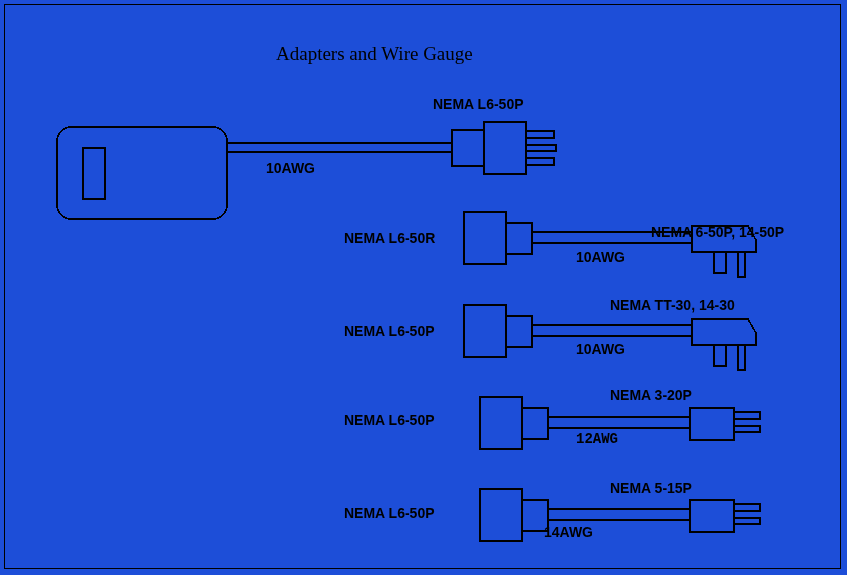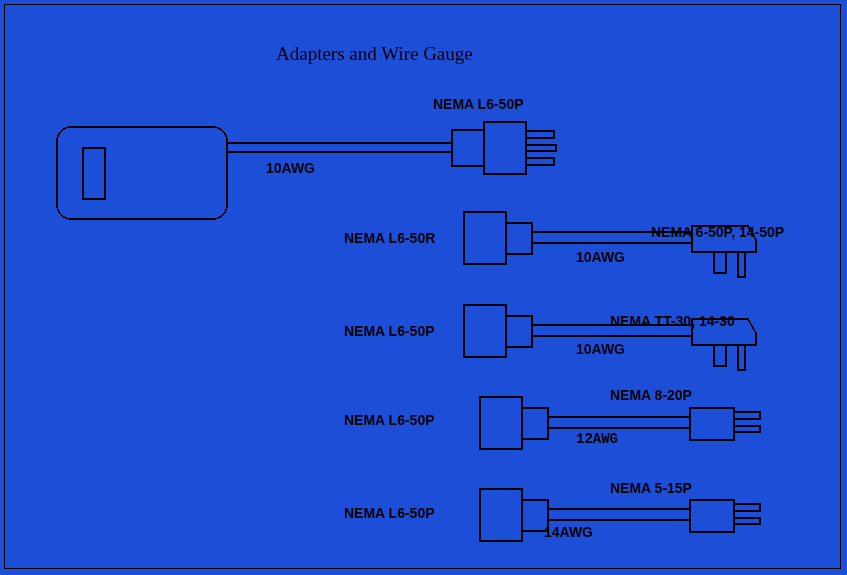--- a/index.html
+++ b/index.html
@@ -148,24 +148,24 @@
   <div class="title" style="left:276px; top:44px;">Adapters and Wire Gauge</div>
 
   <div class="lbl" style="left:433px; top:97px;">NEMA L6-50P</div>
   <div class="lbl" style="left:266px; top:161px;">10AWG</div>
 
   <div class="lbl" style="left:344px; top:231px;">NEMA L6-50R</div>
   <div class="lbl" style="left:651px; top:201px;margin-top:24px;">NEMA 6-50P, 14-50P</div>
   <div class="lbl" style="left:576px; top:250px;">10AWG</div>
 
   <div class="lbl" style="left:344px; top:324px;">NEMA L6-50P</div>
-  <div class="lbl" style="left:610px; top:314px;">NEMA TT-30, 14-30</div>
+  <div class="lbl" style="left:610px; top:298px;">NEMA TT-30, 14-30</div>
   <div class="lbl" style="left:576px; top:342px;">10AWG</div>
 
   <div class="lbl" style="left:344px; top:413px;">NEMA L6-50P</div>
-  <div class="lbl" style="left:610px; top:388px;">NEMA 8-20P</div>
+  <div class="lbl" style="left:610px; top:388px;">NEMA 3-20P</div>
   <div class="lbl" style="left:576px; top:432px;font-family:Liberation Mono, monospace;">12AWG</div>
 
   <div class="lbl" style="left:344px; top:506px;">NEMA L6-50P</div>
   <div class="lbl" style="left:610px; top:481px;">NEMA 5-15P</div>
   <div class="lbl" style="left:544px; top:525px;">14AWG</div>
 
 </div>
 
 </body></html>

